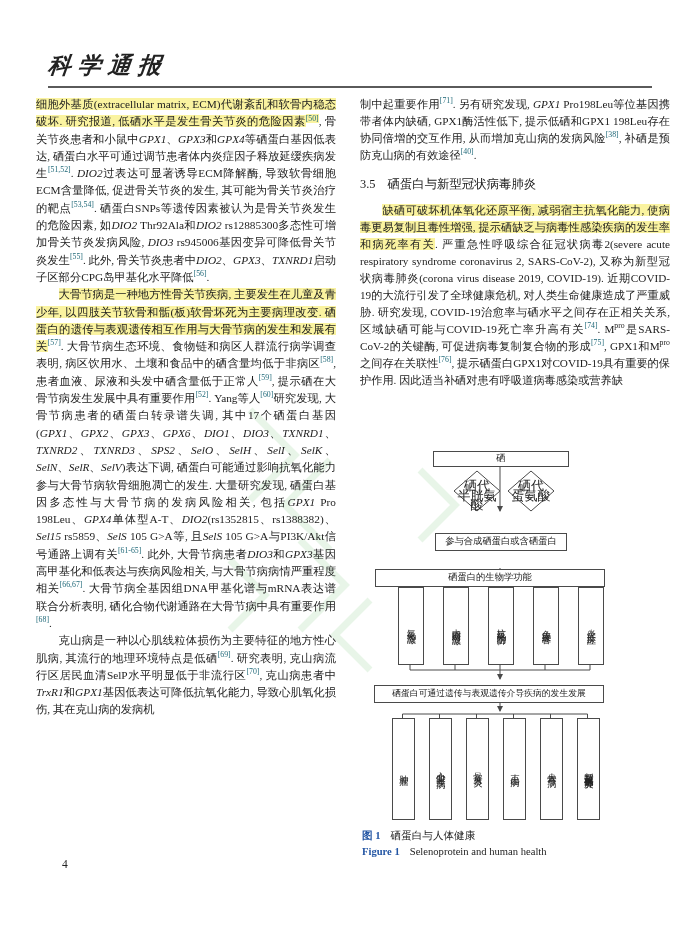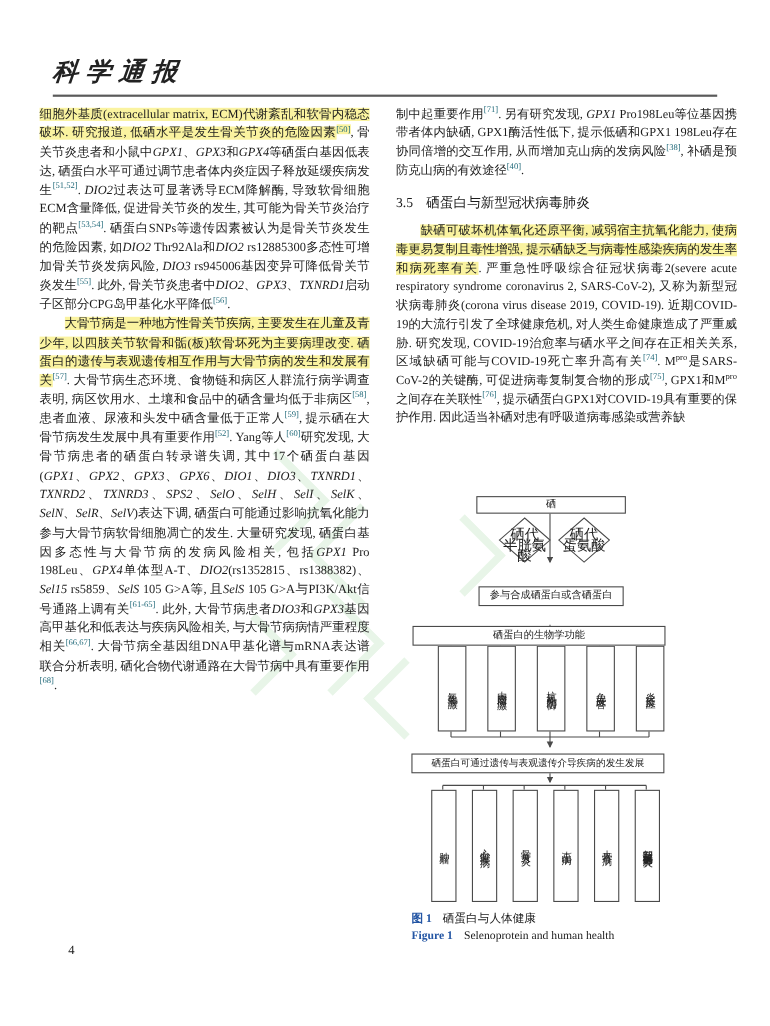--- a/index.html
+++ b/index.html
@@ -32,21 +32,21 @@
   .fig-svg{position:absolute;left:0;top:0;}
   .fbox{position:absolute;border:1px solid #4a4a4a;background:#fff;display:flex;
         align-items:center;justify-content:center;font-size:9.3px;color:#222;
         font-family:"Liberation Sans","DejaVu Sans",sans-serif;line-height:1.05;}
   .vbox{position:absolute;border:1px solid #4a4a4a;background:#fff;
         writing-mode:vertical-rl;text-orientation:upright;display:flex;align-items:center;justify-content:center;
         font-size:9.3px;letter-spacing:2px;color:#222;
         font-family:"Liberation Sans","DejaVu Sans",sans-serif;}
   .dtext{position:absolute;width:50px;text-align:center;font-size:13px;line-height:9.6px;color:#222;
         font-family:"Liberation Sans","DejaVu Sans",sans-serif;}
-  .fig-cap{position:absolute;left:14px;font-size:10.6px;line-height:14px;text-align:left;}
+  .fig-cap{position:absolute;left:2px;font-size:10.6px;line-height:14px;text-align:left;}
   .cap-label{color:#2456a4;font-weight:700;margin-right:10px;}
   .fig-cap.en{font-family:Liberation Serif, serif;}
 
   .page-num{position:absolute;left:62px;top:858px;font-size:11.5px;color:#222;}
 </style>
 </head>
 <body>
 
 <div class="page">
 
@@ -62,20 +62,21 @@
   </svg>
 
   <div class="content">
 
     <div class="logo">科学通报</div>
     <div class="header-rule"></div>
 
     <div class="col col-left">
       <p><span class="hl">细胞外基质(extracellular matrix, ECM)代谢紊乱和软骨内稳态破坏. 研究报道, 低硒水平是发生骨关节炎的危险因素</span><span class="hl sup ref">[50]</span><span>, 骨关节炎患者和小鼠中</span><span class="it">GPX1</span><span>、</span><span class="it">GPX3</span><span>和</span><span class="it">GPX4</span><span>等硒蛋白基因低表达, 硒蛋白水平可通过调节患者体内炎症因子释放延缓疾病发生</span><span class="sup ref">[51,52]</span><span>. </span><span class="it">DIO2</span><span>过表达可显著诱导ECM降解酶, 导致软骨细胞ECM含量降低, 促进骨关节炎的发生, 其可能为骨关节炎治疗的靶点</span><span class="sup ref">[53,54]</span><span>. 硒蛋白SNPs等遗传因素被认为是骨关节炎发生的危险因素, 如</span><span class="it">DIO2</span><span> Thr92Ala和</span><span class="it">DIO2</span><span> rs12885300多态性可增加骨关节炎发病风险, </span><span class="it">DIO3</span><span> rs945006基因变异可降低骨关节炎发生</span><span class="sup ref">[55]</span><span>. 此外, 骨关节炎患者中</span><span class="it">DIO2</span><span>、</span><span class="it">GPX3</span><span>、</span><span class="it">TXNRD1</span><span>启动子区部分CPG岛甲基化水平降低</span><span class="sup ref">[56]</span><span>.</span></p>
       <p class="ind"><span class="hl">大骨节病是一种地方性骨关节疾病, 主要发生在儿童及青少年, 以四肢关节软骨和骺(板)软骨坏死为主要病理改变. 硒蛋白的遗传与表观遗传相互作用与大骨节病的发生和发展有关</span><span class="sup ref">[57]</span><span>. 大骨节病生态环境、食物链和病区人群流行病学调查表明, 病区饮用水、土壤和食品中的硒含量均低于非病区</span><span class="sup ref">[58]</span><span>, 患者血液、尿液和头发中硒含量低于正常人</span><span class="sup ref">[59]</span><span>, 提示硒在大骨节病发生发展中具有重要作用</span><span class="sup ref">[52]</span><span>. Yang等人</span><span class="sup ref">[60]</span><span>研究发现, 大骨节病患者的硒蛋白转录谱失调, 其中17个硒蛋白基因(</span><span class="it">GPX1</span><span>、</span><span class="it">GPX2</span><span>、</span><span class="it">GPX3</span><span>、</span><span class="it">GPX6</span><span>、</span><span class="it">DIO1</span><span>、</span><span class="it">DIO3</span><span>、</span><span class="it">TXNRD1</span><span>、</span><span class="it">TXNRD2</span><span>、</span><span class="it">TXNRD3</span><span>、</span><span class="it">SPS2</span><span>、</span><span class="it">SelO</span><span>、</span><span class="it">SelH</span><span>、</span><span class="it">SelI</span><span>、</span><span class="it">SelK</span><span>、</span><span class="it">SelN</span><span>、</span><span class="it">SelR</span><span>、</span><span class="it">SelV</span><span>)表达下调, 硒蛋白可能通过影响抗氧化能力参与大骨节病软骨细胞凋亡的发生. 大量研究发现, 硒蛋白基因多态性与大骨节病的发病风险相关, 包括</span><span class="it">GPX1</span><span> Pro 198Leu、</span><span class="it">GPX4</span><span>单体型A-T、</span><span class="it">DIO2</span><span>(rs1352815、rs1388382)、</span><span class="it">Sel15</span><span> rs5859、</span><span class="it">SelS</span><span> 105 G&gt;A等, 且</span><span class="it">SelS</span><span> 105 G&gt;A与PI3K/Akt信号通路上调有关</span><span class="sup ref">[61-65]</span><span>. 此外, 大骨节病患者</span><span class="it">DIO3</span><span>和</span><span class="it">GPX3</span><span>基因高甲基化和低表达与疾病风险相关, 与大骨节病病情严重程度相关</span><span class="sup ref">[66,67]</span><span>. 大骨节病全基因组DNA甲基化谱与mRNA表达谱联合分析表明, 硒化合物代谢通路在大骨节病中具有重要作用</span><span class="sup ref">[68]</span><span>.</span></p>
+      <p class="ind"><span>克山病是一种以心肌线粒体损伤为主要特征的地方性心肌病, 其流行的地理环境特点是低硒</span><span class="sup ref">[69]</span><span>. 研究表明, 克山病流行区居民血清SelP水平明显低于非流行区</span><span class="sup ref">[70]</span><span>, 克山病患者中</span><span class="it">TrxR1</span><span>和</span><span class="it">GPX1</span><span>基因低表达可降低抗氧化能力, 导致心肌氧化损伤, 其在克山病的发病机</span></p>
     </div>
 
     <div class="col col-right">
       <p><span>制中起重要作用</span><span class="sup ref">[71]</span><span>. 另有研究发现, </span><span class="it">GPX1</span><span> Pro198Leu等位基因携带者体内缺硒, GPX1酶活性低下, 提示低硒和GPX1 198Leu存在协同倍增的交互作用, 从而增加克山病的发病风险</span><span class="sup ref">[38]</span><span>, 补硒是预防克山病的有效途径</span><span class="sup ref">[40]</span><span>.</span></p>
       <h3 class="sec">
         <span class="num">3.5</span><span>硒蛋白与新型冠状病毒肺炎</span>
       </h3>
       <p class="ind"><span class="hl">缺硒可破坏机体氧化还原平衡, 减弱宿主抗氧化能力, 使病毒更易复制且毒性增强, 提示硒缺乏与病毒性感染疾病的发生率和病死率有关</span><span>. 严重急性呼吸综合征冠状病毒2(severe acute respiratory syndrome coronavirus 2, SARS-CoV-2), 又称为新型冠状病毒肺炎(corona virus disease 2019, COVID-19). 近期COVID-19的大流行引发了全球健康危机, 对人类生命健康造成了严重威胁. 研究发现, COVID-19治愈率与硒水平之间存在正相关关系, 区域缺硒可能与COVID-19死亡率升高有关</span><span class="sup ref">[74]</span><span>. M</span><span class="sup">pro</span><span>是SARS-CoV-2的关键酶, 可促进病毒复制复合物的形成</span><span class="sup ref">[75]</span><span>, GPX1和M</span><span class="sup">pro</span><span>之间存在关联性</span><span class="sup ref">[76]</span><span>, 提示硒蛋白GPX1对COVID-19具有重要的保护作用. 因此适当补硒对患有呼吸道病毒感染或营养缺</span></p>
     </div>
 

